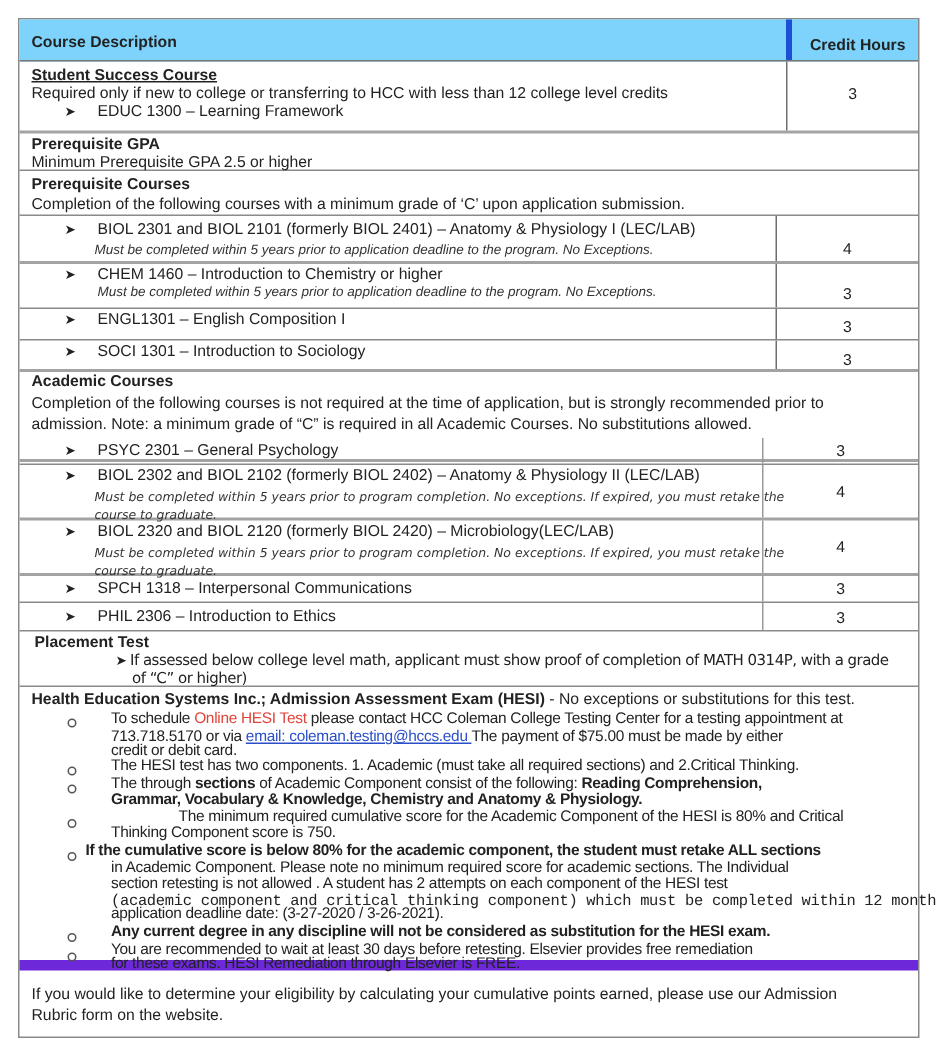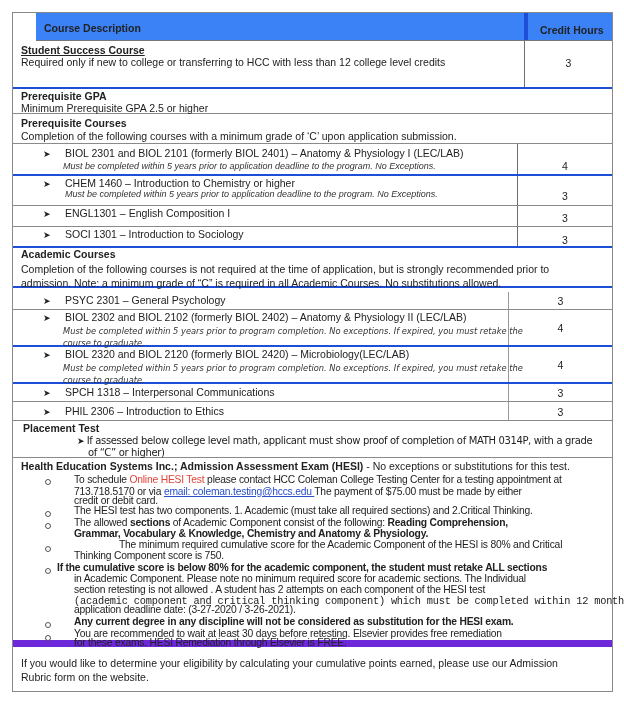--- a/index.html
+++ b/index.html
@@ -1,20 +1,20 @@
 <!DOCTYPE html>
 <html><head>
 <meta charset="utf-8">
 <style>
   html,body{margin:0;padding:0;background:#fff;}
   body{width:624px;height:709px;position:relative;overflow:hidden;font-family:"Liberation Sans",sans-serif;color:#222;font-size:10.5px;}
   .tbl{position:absolute;left:12px;top:12px;width:601px;height:680px;border:1px solid #8a8a8a;box-sizing:border-box;}
   .row{position:absolute;left:0;right:0;box-sizing:border-box;border-bottom:1px solid #8a8a8a;}
-  .row.thick{border-bottom:2px solid #1d4ed8;}
-  .hdr{background:#3b82f6;margin-left:23px;}
+  .row.thick{border-bottom:2px solid #a3a3a3;}
+  .hdr{background:#7dd3fc;}
   .cell-credit{position:absolute;top:0;bottom:0;right:0;border-left:1px solid #6e6e6e;text-align:center;box-sizing:border-box;}
   .t{position:absolute;white-space:nowrap;line-height:12px;}
   .b{font-weight:bold;}
   .u{text-decoration:underline;}
   .i{font-style:italic;font-size:9px;color:#333;}
   .ic{font-style:italic;font-size:8.3px;color:#333;font-family:"DejaVu Sans",sans-serif;}
   .arrow{display:inline-block;width:22px;font-size:9px;}
   .circ{display:inline-block;width:10px;height:10px;position:absolute;left:30px;}
   .circ::before{content:"";position:absolute;left:2px;top:3px;width:4px;height:4px;border:1px solid #555;border-radius:50%;}
   .red{color:#e0443a;}
@@ -30,20 +30,21 @@
   <div class="row hdr" style="top:0;height:28px;border-bottom:1px solid #777;">
     <span class="t b" style="left:8px;top:9px;font-size:10.5px;">Course Description</span>
     <div class="cell-credit" style="width:88px;border-left:4px solid #1d4ed8;">
       <span class="t b" style="left:12px;top:11px;font-size:10.5px;">Credit Hours</span>
     </div>
   </div>
 
   <div class="row thick" style="top:28px;height:48px;">
     <span class="t b u" style="left:8px;top:3px;">Student Success Course</span>
     <span class="t" style="left:8px;top:15px;">Required only if new to college or transferring to HCC with less than 12 college level credits</span>
+    <span class="t" style="left:30px;top:27px;"><span class="arrow">➤</span><span>EDUC 1300 – Learning Framework</span></span>
     <div class="cell-credit" style="width:88px;">
       <span class="num" style="top:16px;">3</span>
     </div>
   </div>
 
   <div class="row" style="top:76px;height:25px;">
     <span class="t b" style="left:8px;top:1px;">Prerequisite GPA</span>
     <span class="t" style="left:8px;top:13px;">Minimum Prerequisite GPA 2.5 or higher</span>
   </div>
 
@@ -75,21 +76,21 @@
     </div>
   </div>
 
   <div class="row thick" style="top:214px;height:21px;">
     <span class="t" style="left:30px;top:1px;"><span class="arrow">➤</span><span>SOCI 1301 – Introduction to Sociology</span></span>
     <div class="cell-credit" style="width:95px;">
       <span class="num" style="top:7px;">3</span>
     </div>
   </div>
 
-  <div class="row thick" style="top:235px;height:40px;">
+  <div class="row thick" style="top:235px;height:60px;">
     <span class="t b" style="left:8px;top:0px;">Academic Courses</span>
     <span class="t" style="left:8px;top:29px;">admission. Note: a minimum grade of “C” is required in all Academic Courses. No substitutions allowed.</span>
     <span class="t" style="left:8px;top:15px;">Completion of the following courses is not required at the time of application, but is strongly recommended prior to</span>
   </div>
 
   <div class="row" style="top:279px;height:18px;">
     <span class="t" style="left:30px;top:2px;"><span class="arrow">➤</span><span>PSYC 2301 – General Psychology</span></span>
     <div class="cell-credit" style="width:104px;border-left-color:#999;">
       <span class="num" style="top:3px;">3</span>
     </div>
@@ -138,21 +139,21 @@
 
     <span class="circ" style="top:18px;"></span>
     <span class="t comp" style="left:61px;top:16px;"><span>To schedule </span><span class="red">Online HESI Test</span><span> please contact HCC Coleman College Testing Center for a testing appointment at</span></span>
     <span class="t comp" style="left:61px;top:28px;"><span>713.718.5170 or via </span><span class="link">email: coleman.testing@hccs.edu </span><span> The payment of $75.00 must be made by either</span></span>
     <span class="t comp" style="left:61px;top:37px;">credit or debit card.</span>
 
     <span class="circ" style="top:50px;"></span>
     <span class="t comp" style="left:61px;top:47px;">The HESI test has two components. 1. Academic (must take all required sections) and 2.Critical Thinking.</span>
 
     <span class="circ" style="top:62px;"></span>
-    <span class="t comp" style="left:61px;top:59px;"><span>The allowed </span><span class="b">sections</span><span> of Academic Component consist of the following: </span><span class="b">Reading Comprehension,</span></span>
+    <span class="t comp" style="left:61px;top:59px;"><span>The through </span><span class="b">sections</span><span> of Academic Component consist of the following: </span><span class="b">Reading Comprehension,</span></span>
     <span class="t comp b" style="left:61px;top:70px;">Grammar, Vocabulary &amp; Knowledge, Chemistry  and Anatomy &amp; Physiology.</span>
 
     <span class="circ" style="top:85px;"></span>
     <span class="t comp" style="left:61px;top:81px;margin-left:45px;">The minimum required cumulative  score for the Academic Component of the HESI is 80% and Critical</span>
     <span class="t comp" style="left:61px;top:92px;">Thinking Component score is 750.</span>
 
     <span class="circ" style="top:107px;"></span>
     <span class="t comp" style="left:44px;top:104px;font-weight:bold;">If the cumulative score is below 80% for the academic component, the student must retake ALL sections</span>
     <span class="t comp" style="left:61px;top:115px;">in Academic Component. Please note no minimum required score for academic sections. The Individual</span>
     <span class="t comp" style="left:61px;top:126px;">section retesting is not allowed . A student has 2 attempts on each component of the HESI test</span>

